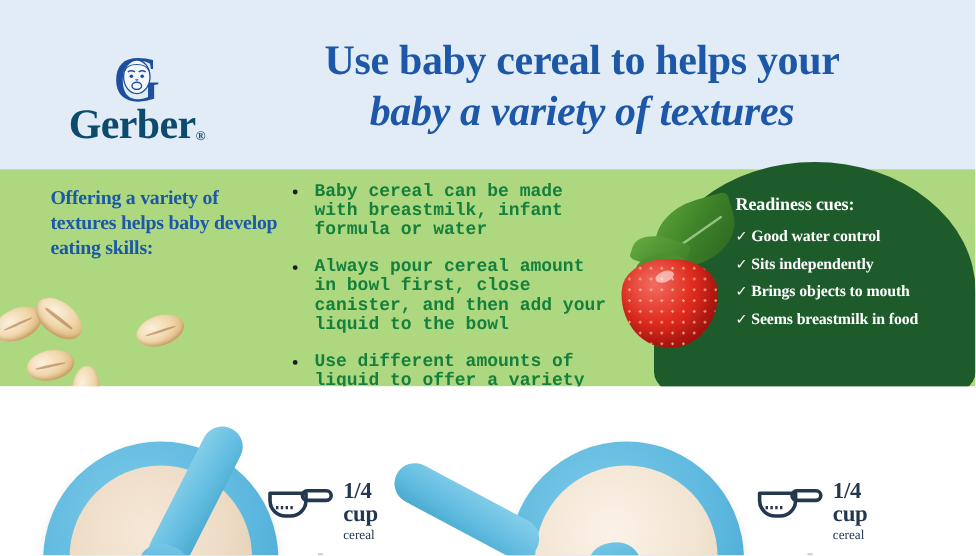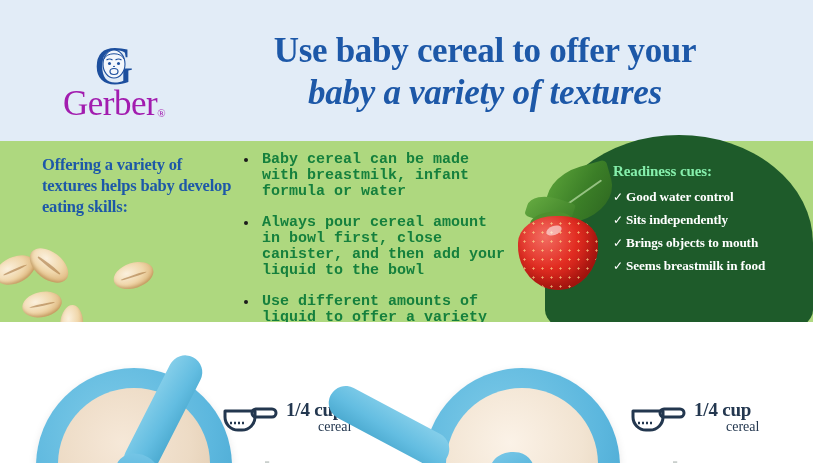--- a/index.html
+++ b/index.html
@@ -58,22 +58,23 @@
   }
   .logo-word {
     position: absolute;
     left: 0;
     top: 44px;
     width: 132px;
     text-align: center;
     font-family: "Liberation Serif", serif;
     font-size: 35px;
     line-height: 35px;
-    color: #a21caf;
+    color: #0c4a6e;
     letter-spacing: -0.5px;
+    font-weight: bold;
   }
   .logo-word sup {
     font-size: 11px;
     vertical-align: -2px;
   }
   .headline {
     position: absolute;
     left: 180px;
     top: 30px;
     width: 610px;
@@ -237,21 +238,21 @@
     position: absolute;
     left: 68px;
     top: 27px;
     width: 185px;
   }
   .bubble-title {
     font-family: "Liberation Serif", serif;
     font-weight: bold;
     font-size: 15px;
     line-height: 19px;
-    color: #86efac;
+    color: #ffffff;
     margin-bottom: 8px;
     letter-spacing: -0.1px;
   }
   .cue {
     position: relative;
     font-family: "Liberation Serif", serif;
     font-weight: bold;
     font-size: 13.2px;
     line-height: 16px;
     color: #ffffff;
@@ -328,23 +329,22 @@
     font-family: "Liberation Serif", serif;
     color: #23374f;
   }
   .measure-amount {
     font-weight: bold;
     font-size: 19px;
     line-height: 19px;
     letter-spacing: -0.2px;
   }
   .measure-label {
-    font-size: 14px;
+    font-size: 11px;
     line-height: 16px;
-    margin-left: 32px;
   }
   .plus {
     position: absolute;
     color: #c9cfcc;
     font-family: "Liberation Sans", sans-serif;
     font-weight: bold;
     font-size: 38px;
     line-height: 38px;
   }
 </style>
@@ -366,21 +366,21 @@
           <circle cx="9" cy="15.5" r="1.5" fill="#1d4f9e"></circle>
           <circle cx="18" cy="15.5" r="1.5" fill="#1d4f9e"></circle>
           <path d="M12.5 18 q1 1.6 2 0" fill="none" stroke="#1d4f9e" stroke-width="1"></path>
           <ellipse cx="13.5" cy="23.5" rx="4" ry="3" fill="none" stroke="#1d4f9e" stroke-width="1.2"></ellipse>
         </svg>
       </div>
       <div class="logo-word"><span>Gerber</span><sup>®</sup></div>
     </div>
 
     <div class="headline">
-      <span class="l1">Use baby cereal to offer your</span>
+      <span class="l1">Use baby cereal to helps your</span>
       <span class="l2">baby a variety of textures</span>
     </div>
   </div>
 
   <div class="green-band"></div>
 
   <div class="left-heading">Offering a variety of textures helps baby develop eating skills:</div>
 
   <div class="oat" style="left:-6px; top:257px; width:42px; height:26px; transform:rotate(-24deg);"></div>
   <div class="oat" style="left:27px; top:252px; width:44px; height:27px; transform:rotate(38deg);"></div>

